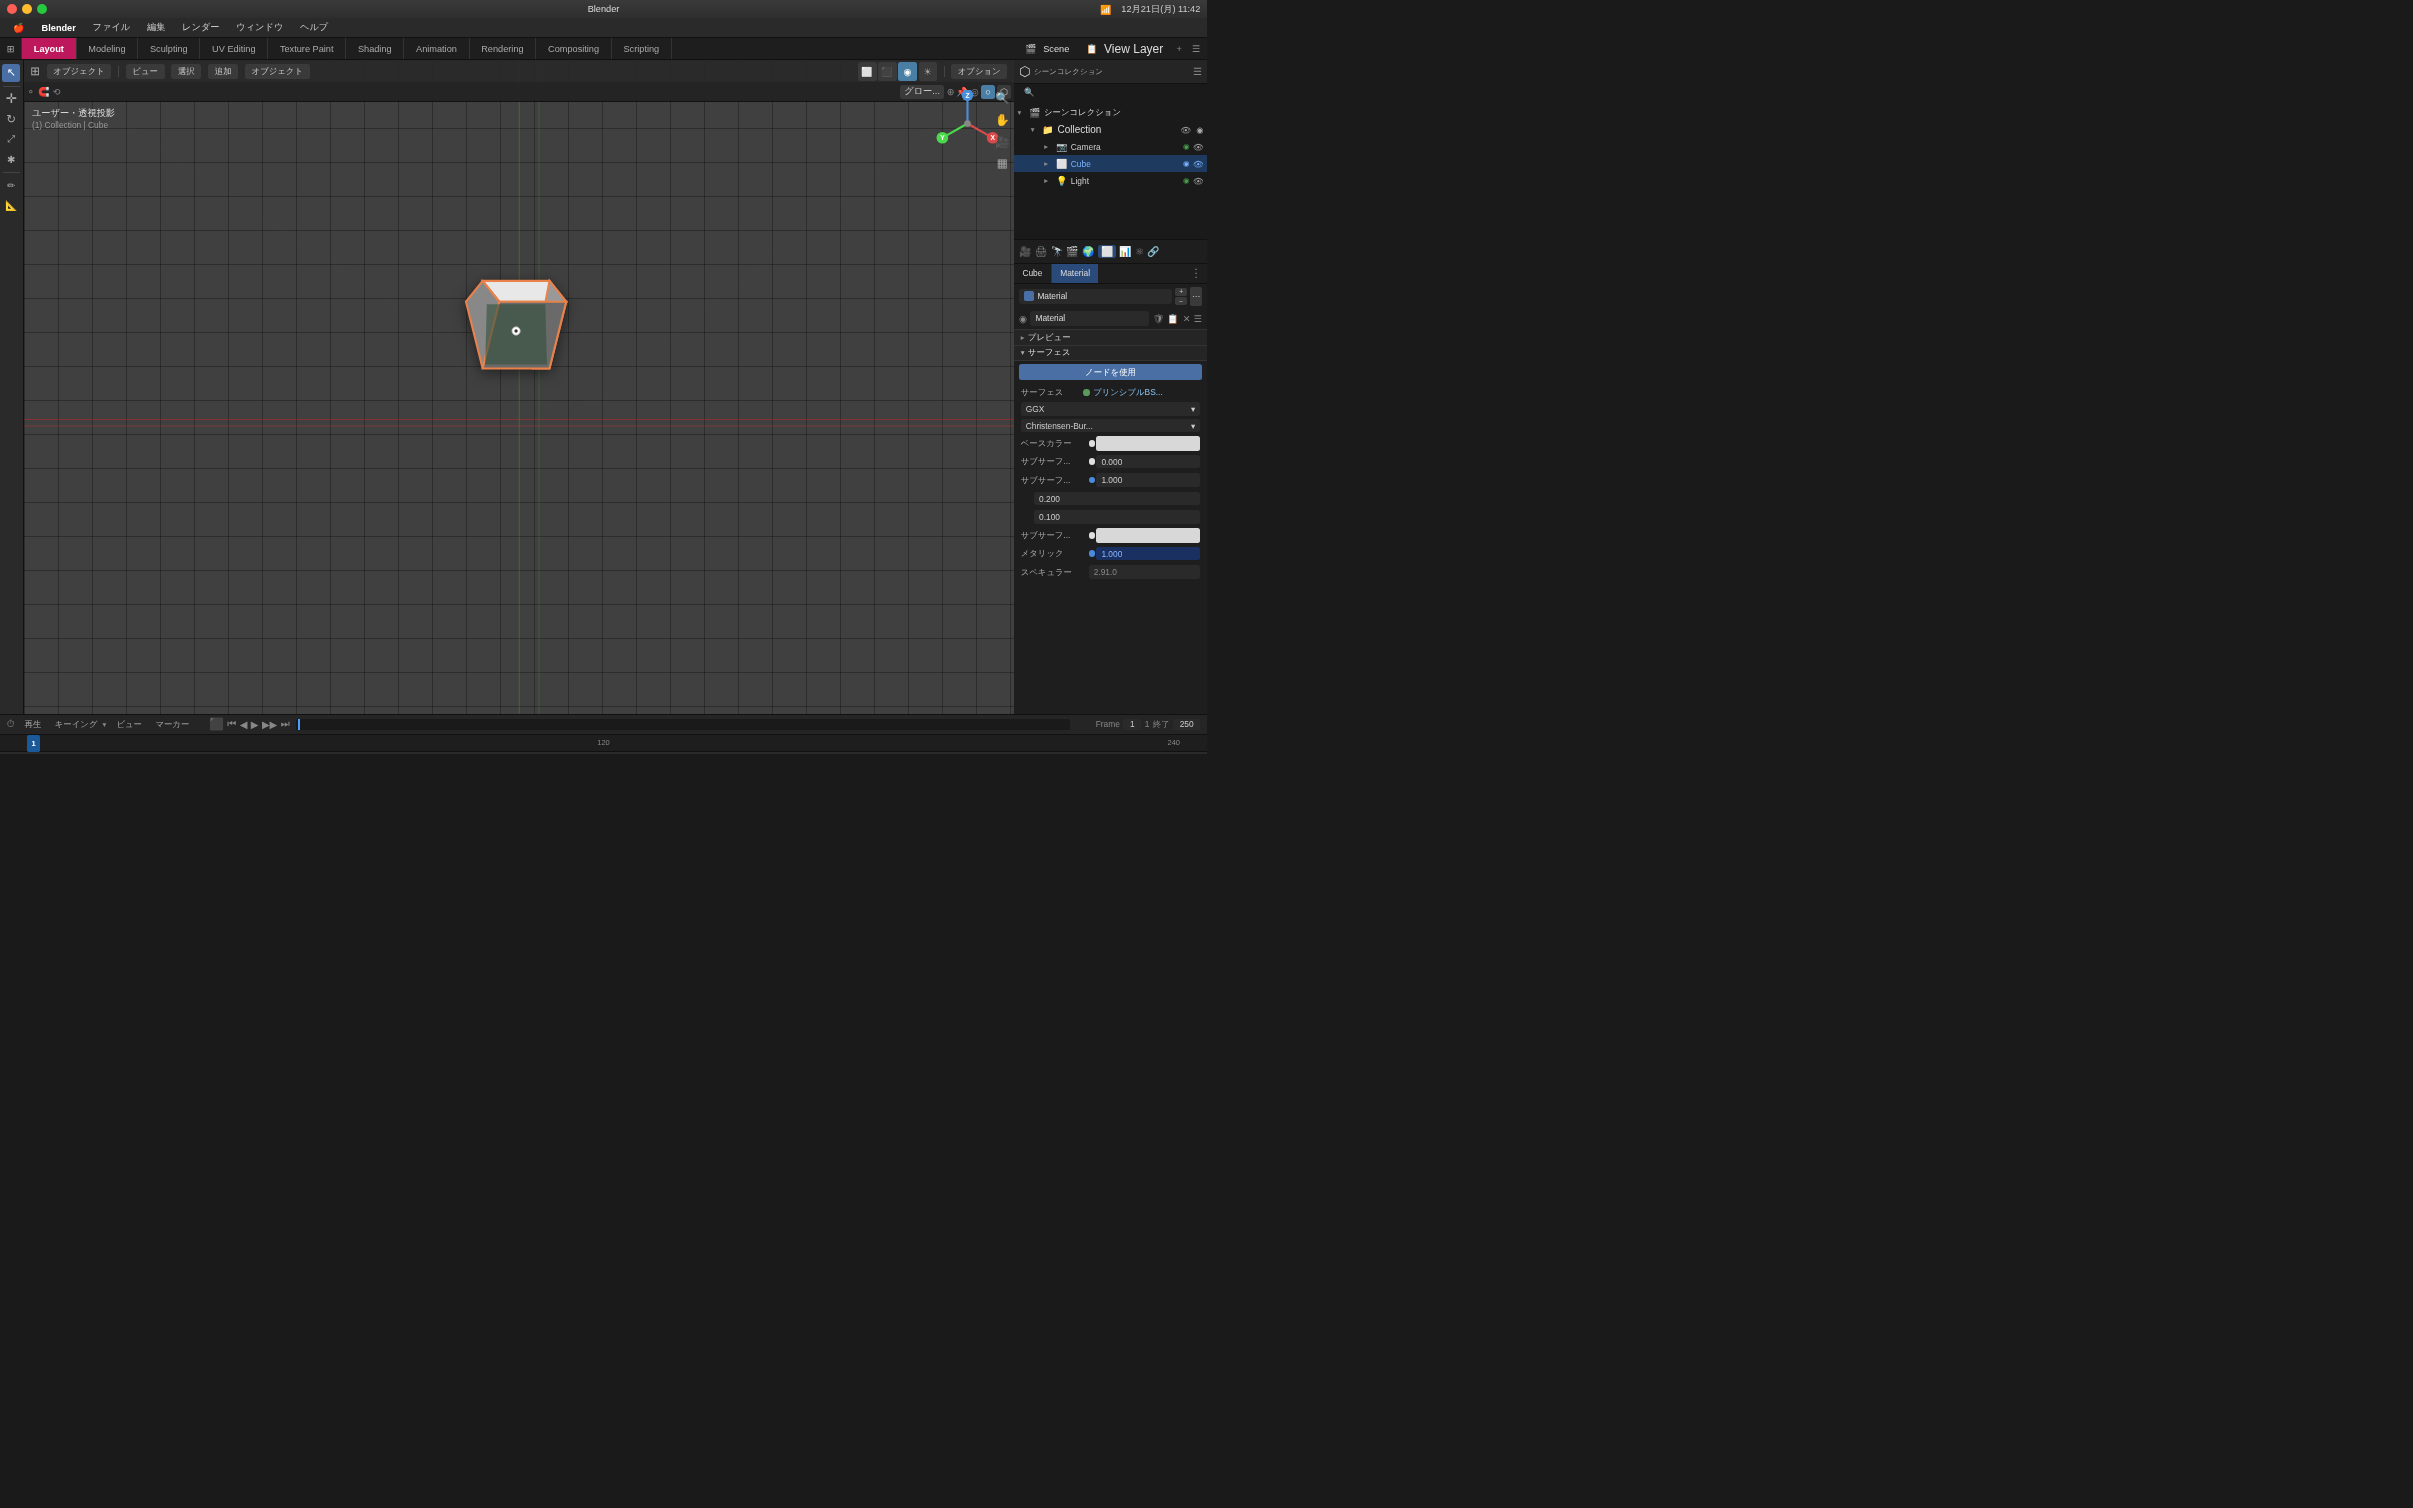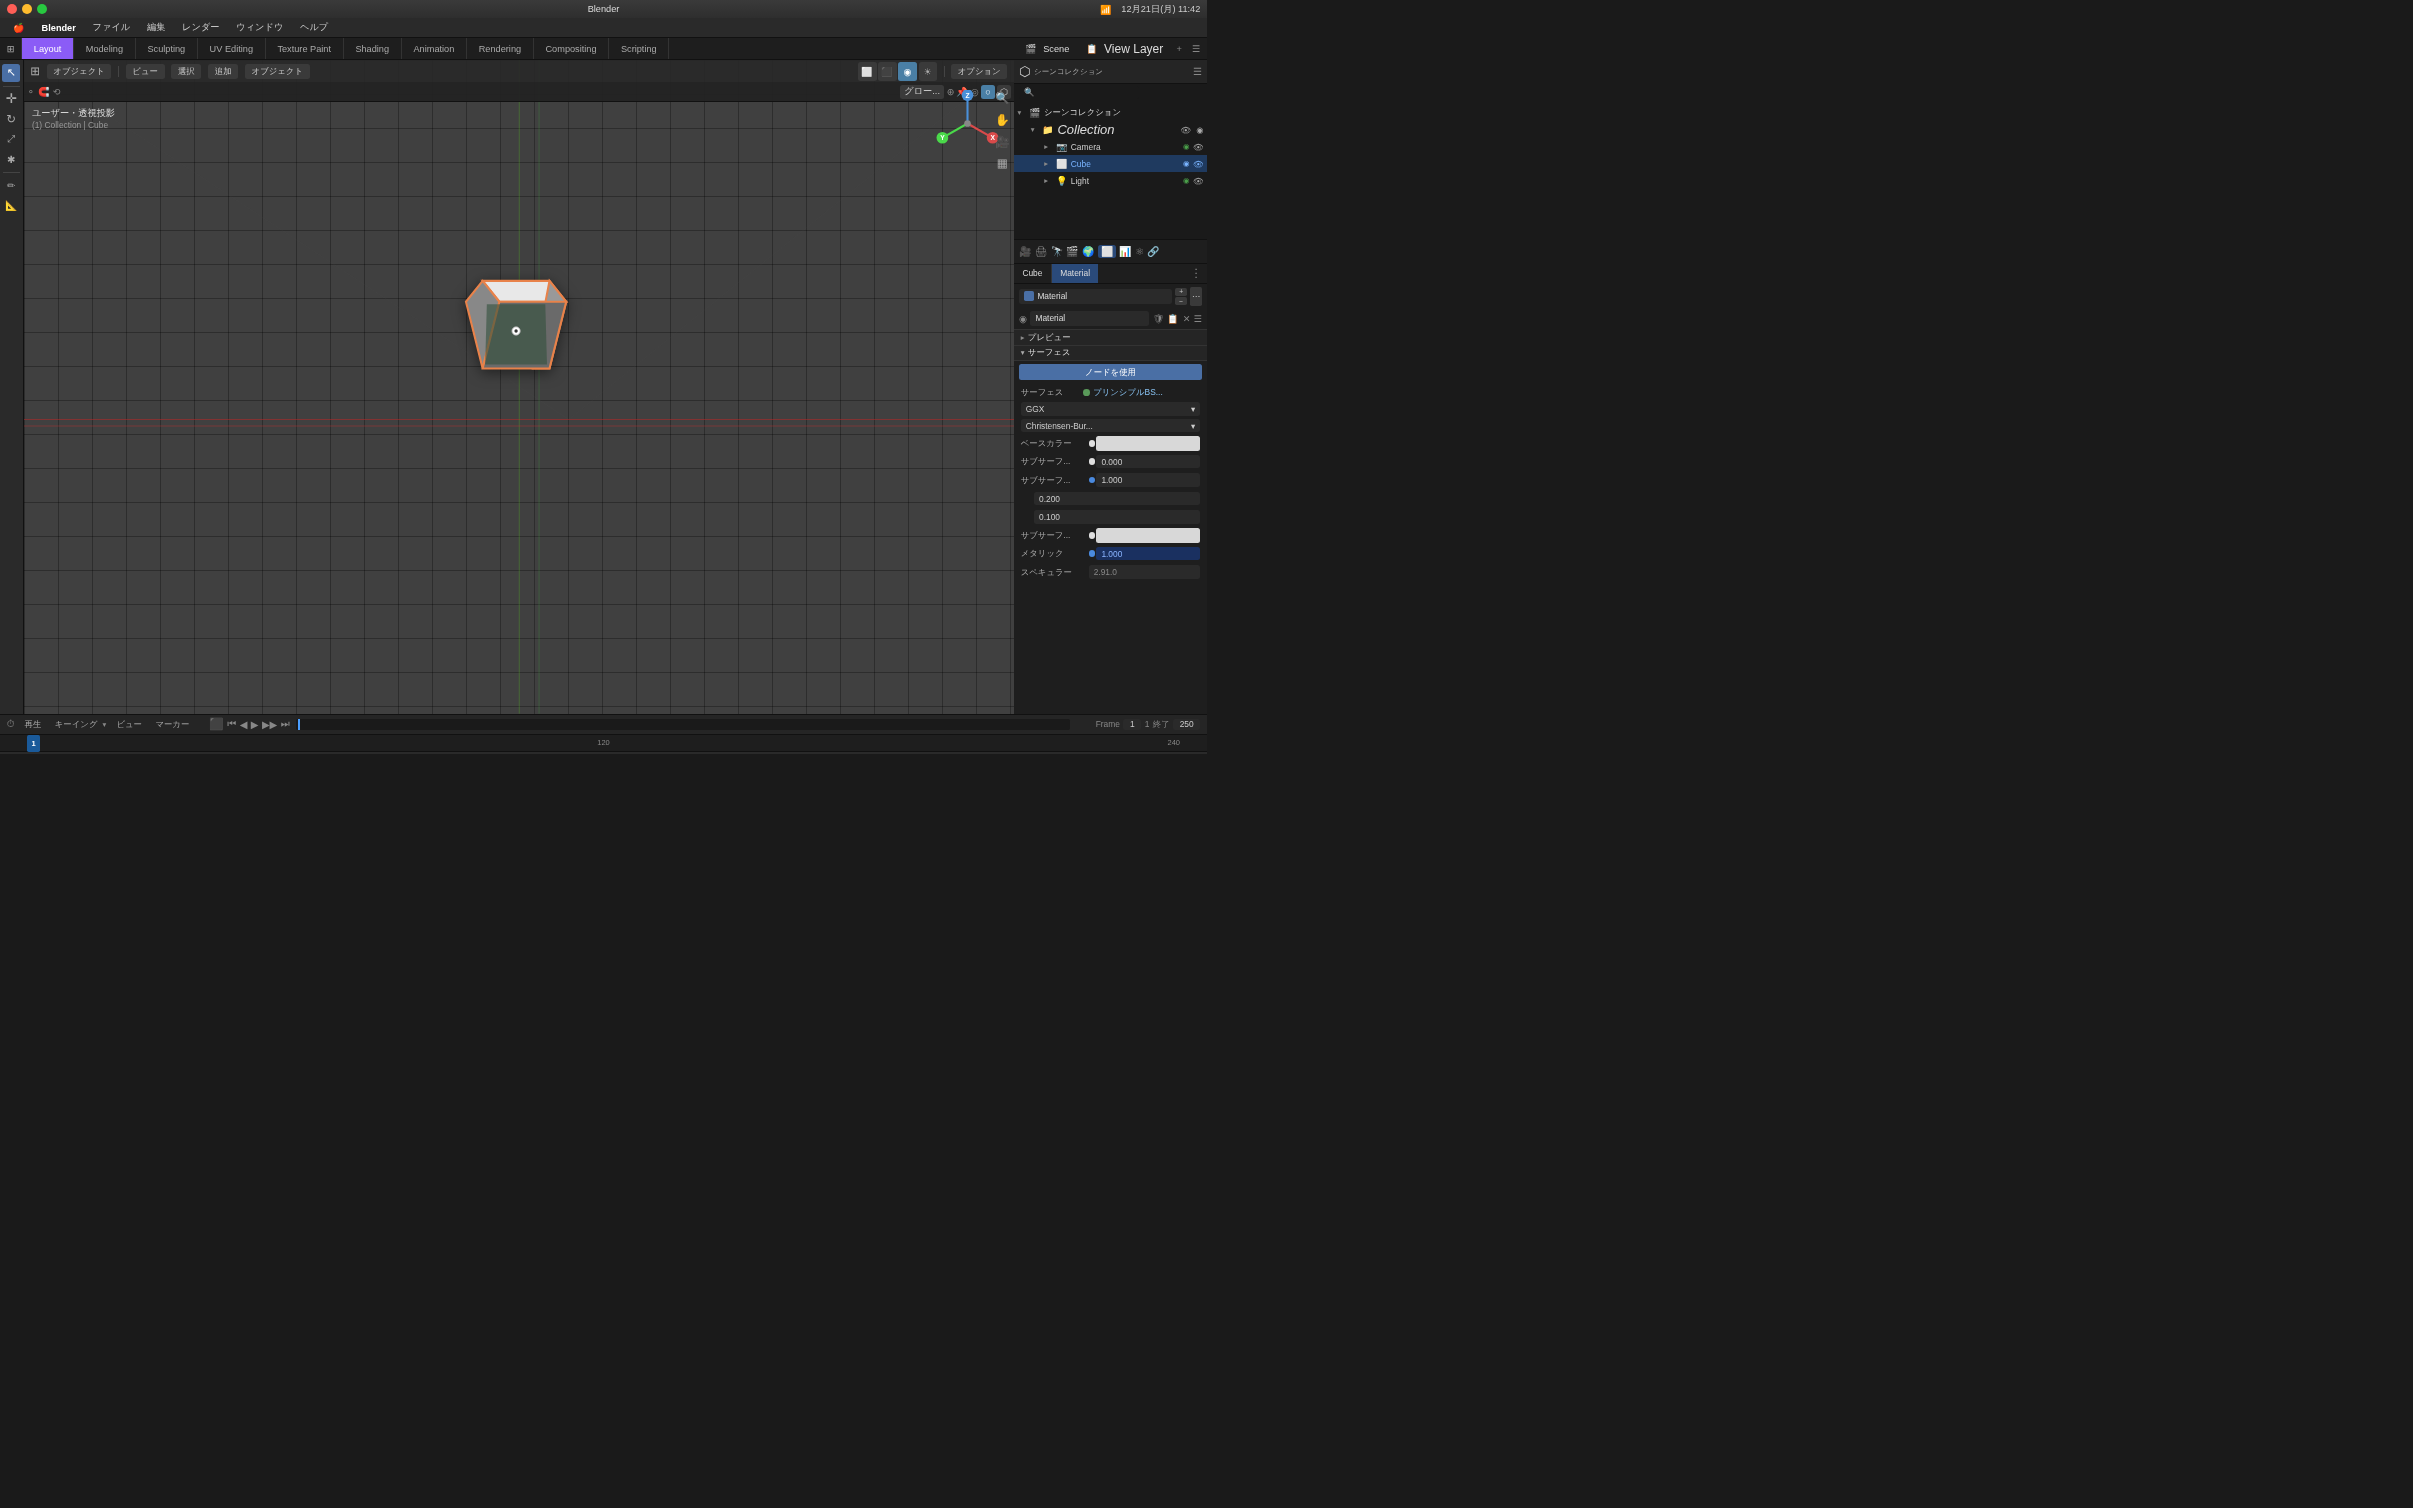--- a/index.html
+++ b/index.html
@@ -84,22 +84,23 @@
     .workspace-tab {
       padding: 0 11.7px;
       display: flex;
       align-items: center;
       font-size: 9.2px;
       color: #aaa;
       cursor: pointer;
       border-right: 0.8px solid #333;
     }
     .workspace-tab.active {
-      background: #8b5cf6;
+      background: #be185d;
       color: #fff;
+      font-weight: bold;
     }
     .workspace-tabs-right {
       margin-left: auto;
       display: flex;
       align-items: center;
       padding: 0 6.7px;
       gap: 6.7px;
     }
 
     
@@ -637,21 +638,21 @@
         <div class="tree-item">
           <span class="tree-expand">▾</span>
           <span style="font-size:9.2px;">🎬</span>
           <span class="tree-label" style="font-size:8.4px;color:#ddd;">シーンコレクション</span>
         </div>
 
         <div class="tree-item">
           <span class="tree-indent"></span>
           <span class="tree-expand">▾</span>
           <span style="font-size:9.2px;">📁</span>
-          <span class="tree-label" style="font-size:13px;color:#ddd;font-style:italic;">Collection</span>
+          <span class="tree-label" style="font-size:10px;color:#ddd;">Collection</span>
           <span class="tree-eye">👁</span>
           <span style="font-size:8.4px;color:#aaa;margin-left:1.7px;">◉</span>
         </div>
 
         <div class="tree-item">
           <span class="tree-indent"></span>
           <span class="tree-indent"></span>
           <span class="tree-expand">▸</span>
           <span style="font-size:9.2px;">📷</span>
           <span class="tree-label" style="font-size:8.4px;color:#ccc;">Camera</span>

